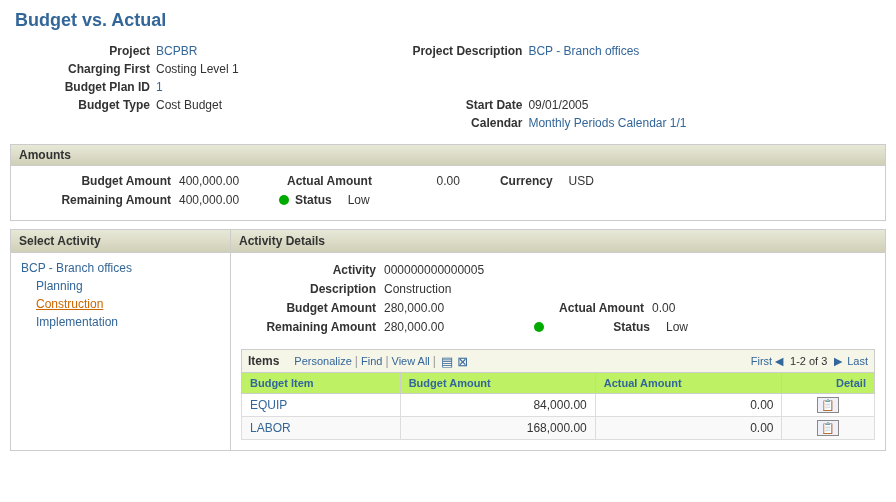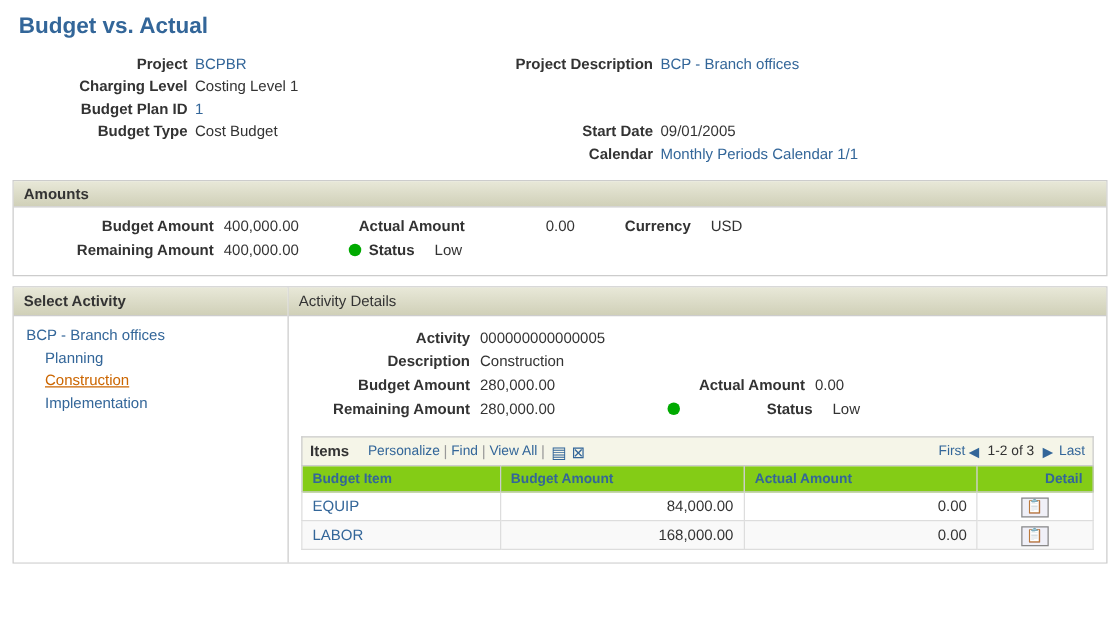--- a/index.html
+++ b/index.html
@@ -55,21 +55,21 @@
     .tree-item { margin-bottom: 4px; }
     .tree-item a { color: #336699; text-decoration: none; }
     .tree-item.active a { color: #cc6600; text-decoration: underline; }
     .tree-item-level1 { padding-left: 0; }
     .tree-item-level2 { padding-left: 15px; }
 
     .right-panel { flex: 1; }
     .right-panel-header {
       background: linear-gradient(to bottom, #e8e8d8, #d0d0b8);
       padding: 4px 8px;
-      font-weight: normal;
+      font-weight: bold;
       border-bottom: 1px solid #ccc;
     }
     .activity-details { padding: 10px 15px; }
     .activity-row { display: flex; margin-bottom: 5px; align-items: center; }
     .activity-label { text-align: right; font-weight: bold; min-width: 130px; margin-right: 8px; }
     .activity-value { color: #333; min-width: 140px; }
     .activity-label2 { text-align: right; font-weight: bold; margin-left: 20px; margin-right: 8px; min-width: 100px; }
     .activity-value2 { color: #333; }
     .items-toolbar {
       display: flex;
@@ -83,21 +83,21 @@
     .items-toolbar-links { display: flex; align-items: center; flex: 1; }
     .toolbar-link { color: #336699; text-decoration: none; cursor: pointer; font-size: 11px; }
     .toolbar-sep { color: #999; margin: 0 3px; }
     .nav-section { display: flex; align-items: center; margin-left: auto; font-size: 11px; }
     .nav-link { color: #336699; text-decoration: none; cursor: pointer; }
     .nav-range { margin: 0 4px; text-align: center; }
     .nav-arrow { color: #336699; cursor: pointer; font-size: 14px; }
 
     .data-table { width: 100%; border-collapse: collapse; border: 1px solid #ccc; }
     .data-table th {
-      background: #84cc16;
+      background: #bef264;
       border: 1px solid #ccc;
       padding: 4px 8px;
       text-align: left;
       font-weight: bold;
       color: #336699;
       font-size: 11px;
     }
     .data-table td {
       border: 1px solid #ddd;
       padding: 4px 8px;
@@ -119,21 +119,21 @@
       <span class="form-label">Project</span>
       <span class="form-value">BCPBR</span>
     </div>
     <div class="form-group" style="flex:1.5">
       <span class="form-label" style="min-width:160px">Project Description</span>
       <span class="form-value">BCP - Branch offices</span>
     </div>
   </div>
   <div class="form-row">
     <div class="form-group" style="flex:1">
-      <span class="form-label">Charging Level</span>
+      <span class="form-label">Charging First</span>
       <span class="form-value" style="color:#333">Costing Level 1</span>
     </div>
     <div class="form-group" style="flex:1.5"></div>
   </div>
   <div class="form-row">
     <div class="form-group" style="flex:1">
       <span class="form-label">Budget Plan ID</span>
       <span class="form-value">1</span>
     </div>
   </div>

